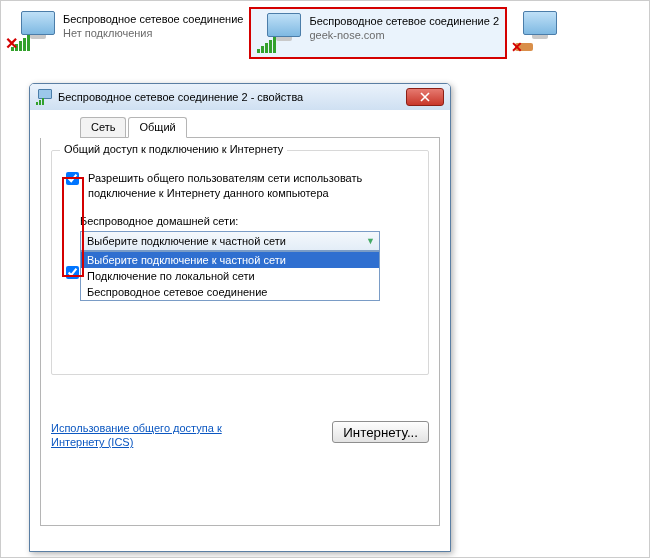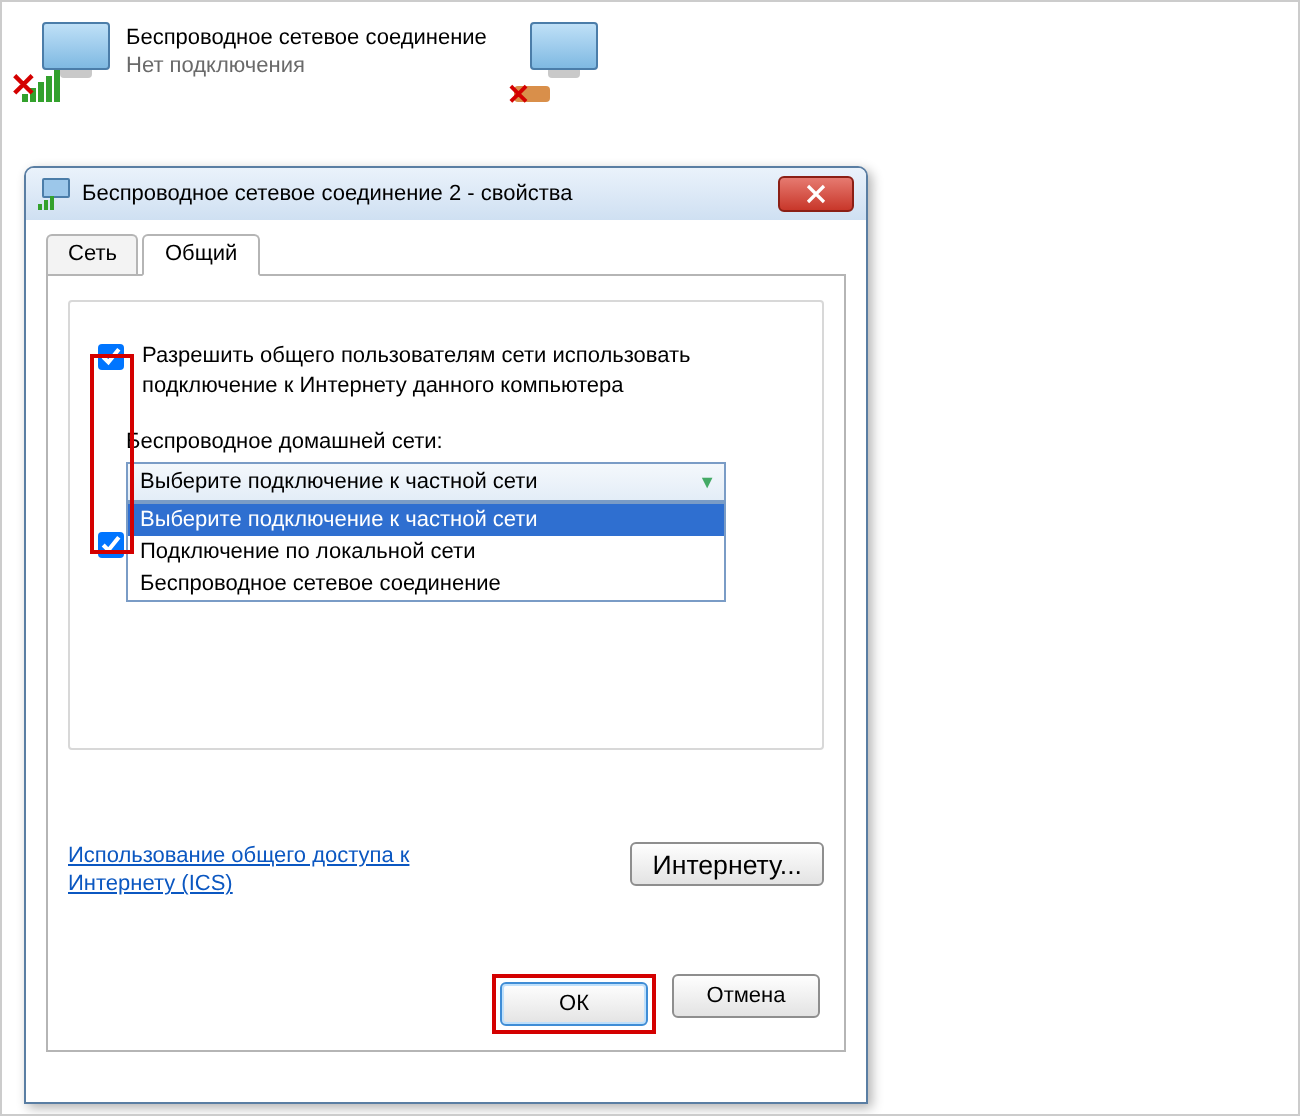--- a/index.html
+++ b/index.html
@@ -67,21 +67,21 @@
     width: 18px; height: 8px;
     background: #d98f4a; border-radius: 2px;
   }
   .conn-text { line-height: 1.25; padding-top: 2px; }
   .conn-title { color: #000; }
   .conn-sub { color: #6a6a6a; }
 
   
   .dialog {
     position: absolute;
-    left: 11px; top: 82px;
+    left: 28px; top: 82px;
     width: 422px; height: 469px;
     border: 1px solid #5a7ea3;
     box-shadow: 2px 2px 6px rgba(0,0,0,.3);
     background: #fff;
     display: flex; flex-direction: column;
     border-radius: 5px 5px 0 0;
     overflow: hidden;
   }
   .titlebar {
     background: linear-gradient(#eaf2fb,#cfe0f2);
@@ -102,21 +102,21 @@
     width: 38px; height: 18px;
     background: linear-gradient(#e67a70,#c8372a);
     border: 1px solid #8b1f15;
     border-radius: 3px;
     display:flex; align-items:center; justify-content:center;
   }
   .closebtn svg { width:10px; height:10px; }
 
   .dialog-body { flex:1; padding: 6px 10px 0 10px; position:relative; background:#fff;}
   
-  .tabstrip { display:flex; align-items:flex-end; height:22px; border-bottom:1px solid #b5b5b5;}
+  .tabstrip { display:flex; align-items:flex-end; height:22px; border-bottom:1px solid #b5b5b5;margin-left:40px;}
   .tab {
     padding: 3px 10px 4px 10px;
     border: 1px solid #b5b5b5;
     border-bottom: none;
     background: #f3f3f3;
     margin-right: 2px;
     border-radius: 3px 3px 0 0;
     color:#000;
   }
   .tab.active { background:#fff; position:relative; top:1px; border-bottom:1px solid #fff;}
@@ -183,20 +183,36 @@
           <i></i>
         </div>
       <div class="redx">✕</div>
     </div>
     <div class="conn-text">
       <div class="conn-title">Беспроводное сетевое соединение</div>
       <div class="conn-sub">Нет подключения</div>
     </div>
   </div>
 
+  <div class="conn highlight">
+    <div class="conn-icon">
+      <div class="monitor"></div>
+      <div class="sigbars">
+          <i></i>
+          <i></i>
+          <i></i>
+          <i></i>
+          <i></i>
+        </div>
+    </div>
+    <div class="conn-text">
+      <div class="conn-title">Беспроводное сетевое соединение 2</div>
+      <div class="conn-sub">geek-nose.com</div>
+    </div>
+  </div>
 
   <div class="conn" style="min-width:120px">
     <div class="conn-icon">
       <div class="monitor"></div>
       <div class="cable"></div>
       <div class="redx" style="left:-2px;bottom:-4px;font-size:14px">✕</div>
     </div>
   </div>
 </div>
 
@@ -220,20 +236,21 @@
 
   <div class="dialog-body">
     <div class="tabstrip">
       <div class="tab">Сеть</div>
       <div class="tab active">Общий</div>
     </div>
     <div class="tab-underline"></div>
 
     <div class="panel">
       <div class="groupbox">
+        <div class="group-legend">Общий доступ к подключению к Интернету</div>
 
         <label class="chkrow">
           <input type="checkbox" checked="" style="">
           <span>Разрешить общего пользователям сети использовать подключение к Интернету данного компьютера</span>
         </label>
 
         <div class="lbl-home">Беспроводное домашней сети:</div>
 
         <div class="select">
           <span>Выберите подключение к частной сети</span>
@@ -250,21 +267,15 @@
         </label>
 
         <div class="redbox1"></div>
       </div>
 
       <div class="linkrow">
         <a class="link" href="#">Использование общего доступа к Интернету (ICS)</a>
         <button class="settings-btn">Интернету...</button>
       </div>
 
-      <div class="btnbar">
-        <span class="ok-red">
-          <button class="btn ok">ОК</button>
-        </span>
-        <button class="btn">Отмена</button>
-      </div>
     </div>
   </div>
 </div>
 
 </body></html>

